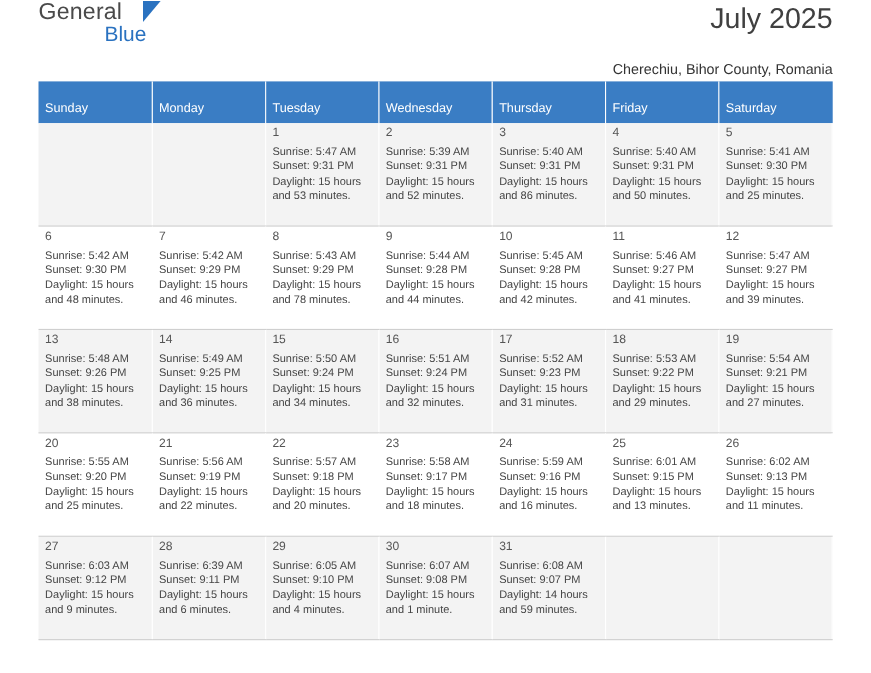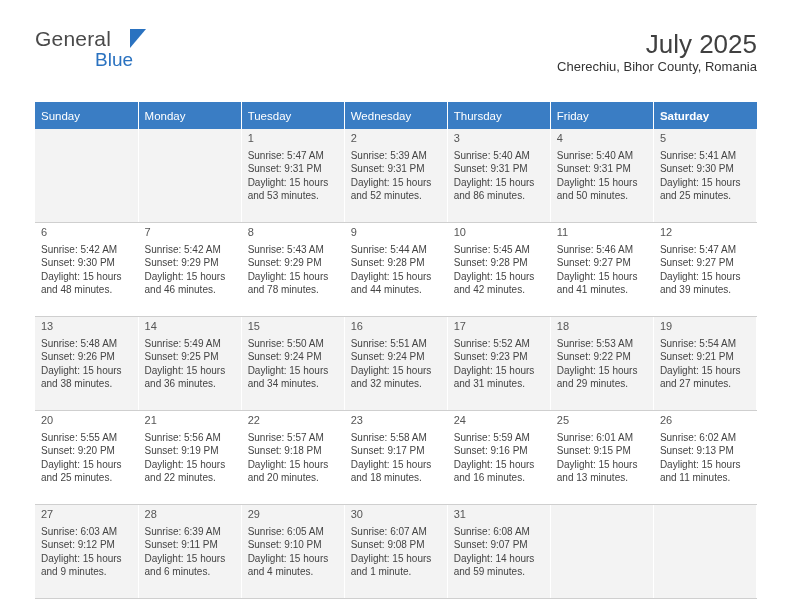--- a/index.html
+++ b/index.html
@@ -20,21 +20,20 @@
     height: 612px;
     box-sizing: border-box;
     padding: 0 35px;
   }
 
   
   .header {
     display: flex;
     align-items: flex-start;
     justify-content: space-between;
-    padding-top: 28px;
     height: 62px;
   }
   .logo {
     position: relative;
     width: 120px;
     height: 46px;
     line-height: 1;
   }
   .logo-general {
     font-size: 21px;
@@ -62,45 +61,44 @@
     text-align: right;
     padding-top: 2px;
   }
   .month-title {
     font-size: 26px;
     color: #404040;
     font-weight: normal;
     line-height: 1.1;
   }
   .location {
-    margin-top: 0;
+    margin-top: 24px;
     font-size: 13px;
     color: #333333;
   }
 
   
   .calendar {
     margin-top: 12px;
     width: 722px;
     border-collapse: collapse;
     table-layout: fixed;
   }
   .calendar th {
     background: #3a7dc4;
     color: #ffffff;
     font-size: 11.5px;
     font-weight: normal;
     text-align: left;
-    padding: 5px 0 5px 6px;
+    padding: 16px 0 5px 6px;
     height: 17px;
     border-right: 1px solid #ffffff;
   }
   .calendar th:last-child {
     border-right: none;
-    font-weight: bold;
   }
   .calendar td {
     vertical-align: top;
     height: 86px;
     padding: 3px 5px 4px 6px;
     font-size: 10px;
     line-height: 13.6px;
     color: #444444;
     border-bottom: 1px solid #cfcfcf;
     border-right: 1px solid #ffffff;

